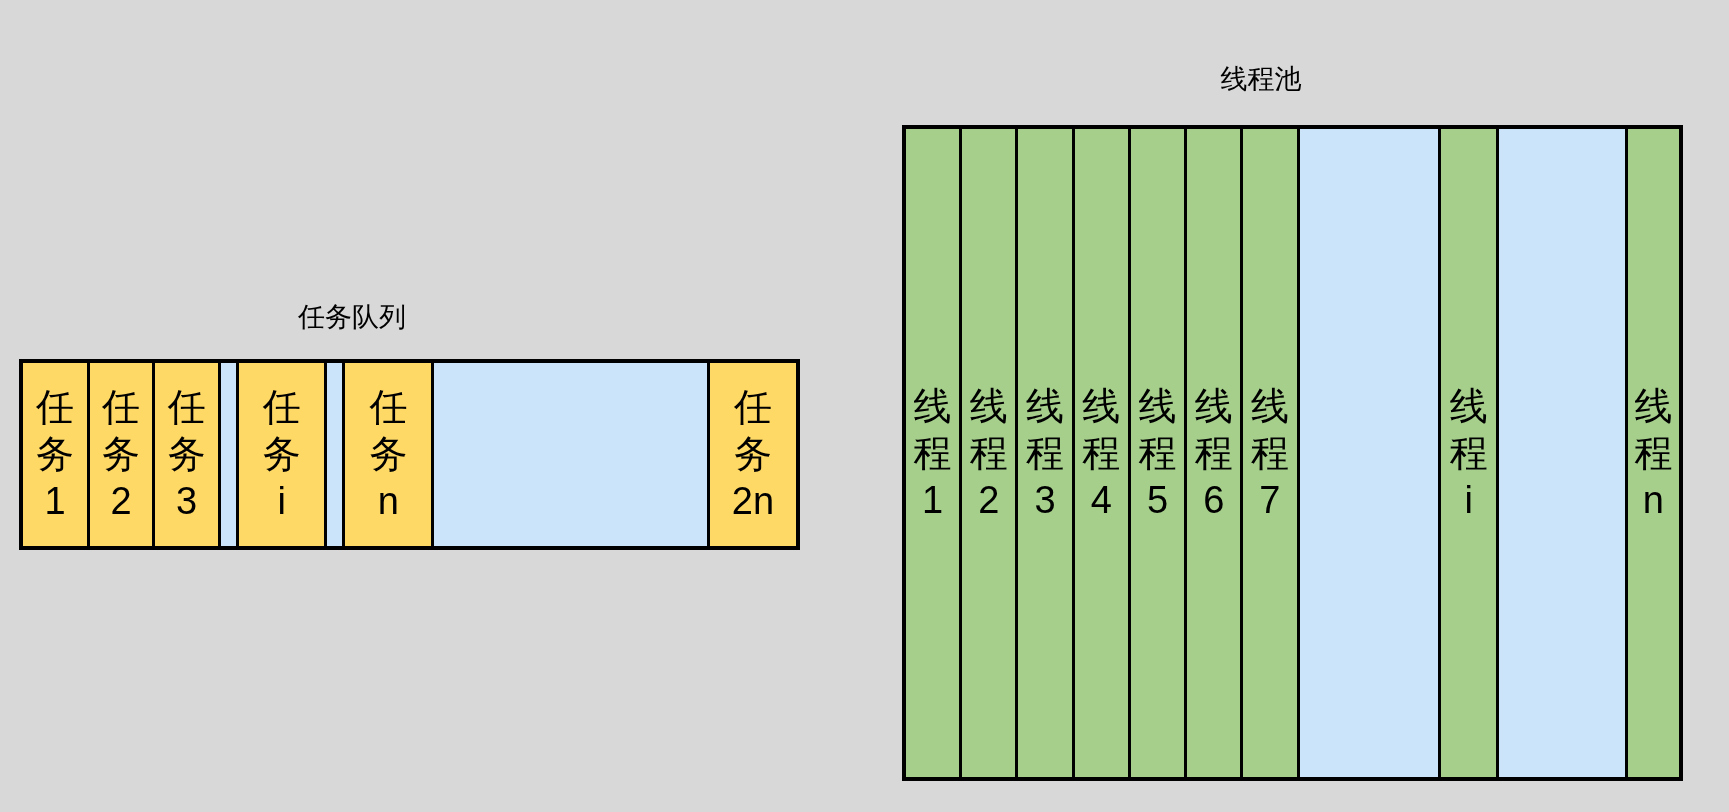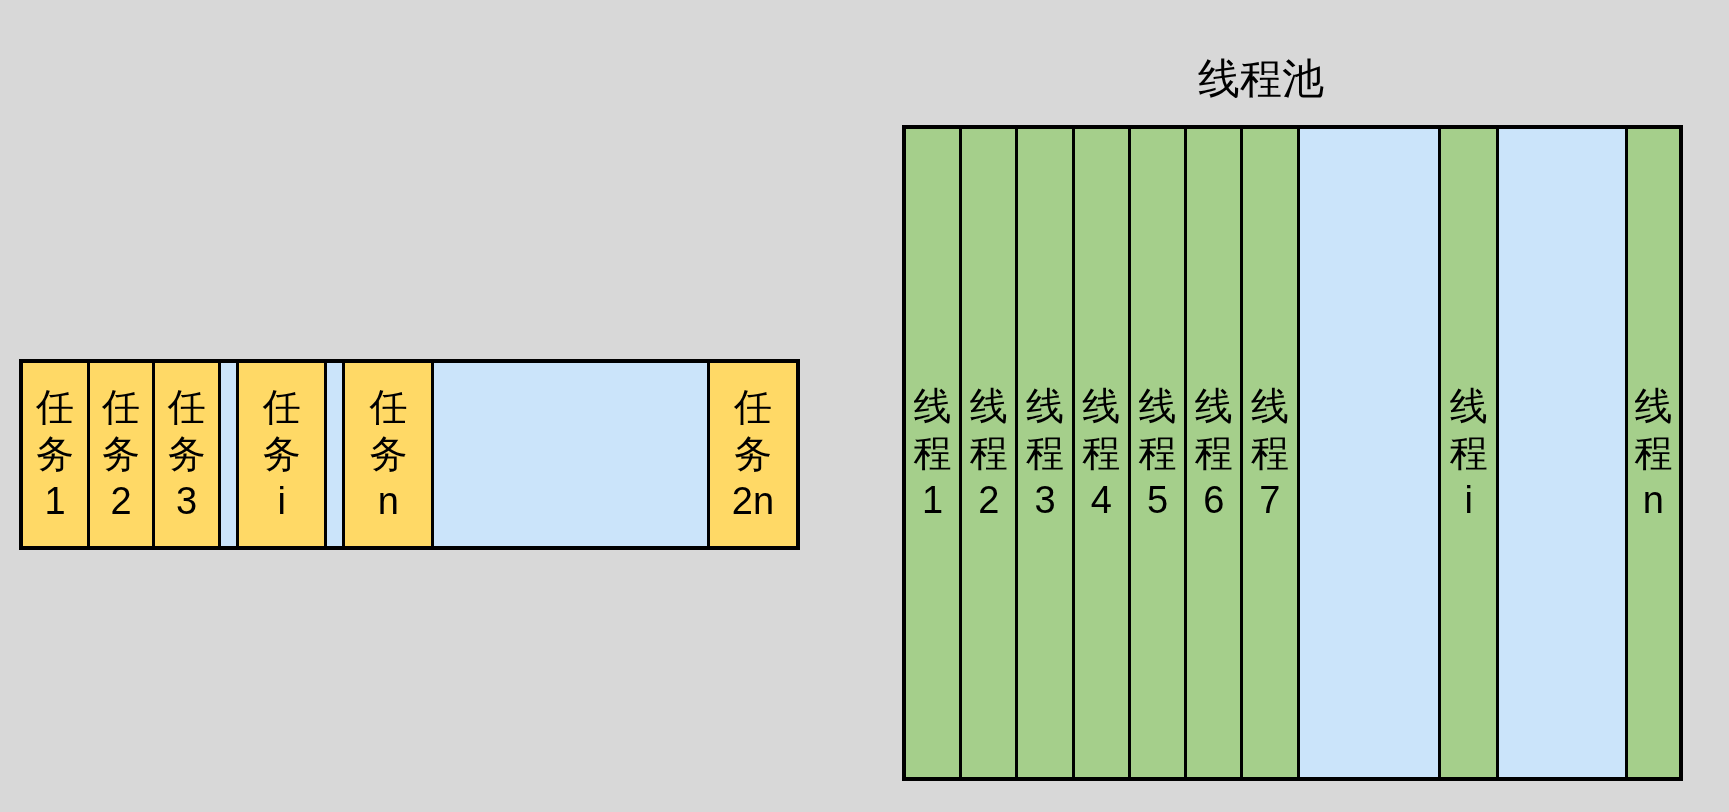--- a/index.html
+++ b/index.html
@@ -18,21 +18,21 @@
     position: relative;
     width: 1729px;
     height: 812px;
     background: var(--bg);
     overflow: hidden;
     color: #000;
   }
   .diagram-title {
     position: absolute;
     transform: translateX(-50%);
-    font-size: 42px;
+    font-size: 27px;
     line-height: 42px;
     white-space: nowrap;
     color: #000;
   }
   .title-queue { left: 352px; top: 296px; }
   .title-pool  { left: 1261px; top: 58px; }
   .box {
     position: absolute;
     border: 4px solid var(--border);
     display: flex;
@@ -58,20 +58,21 @@
     text-align: center;
     white-space: pre-line;
     color: #000;
   }
 </style>
 </head>
 <body>
 
 <div class="canvas">
 
+  <div class="diagram-title title-queue">任务队列</div>
 
   <div class="box box-queue">
     <div class="cell task" style="flex-grow:64">
       <span class="lbl">任
 务
 1</span>
     </div>
     <div class="cell task" style="flex-grow:62">
       <span class="lbl">任
 务

